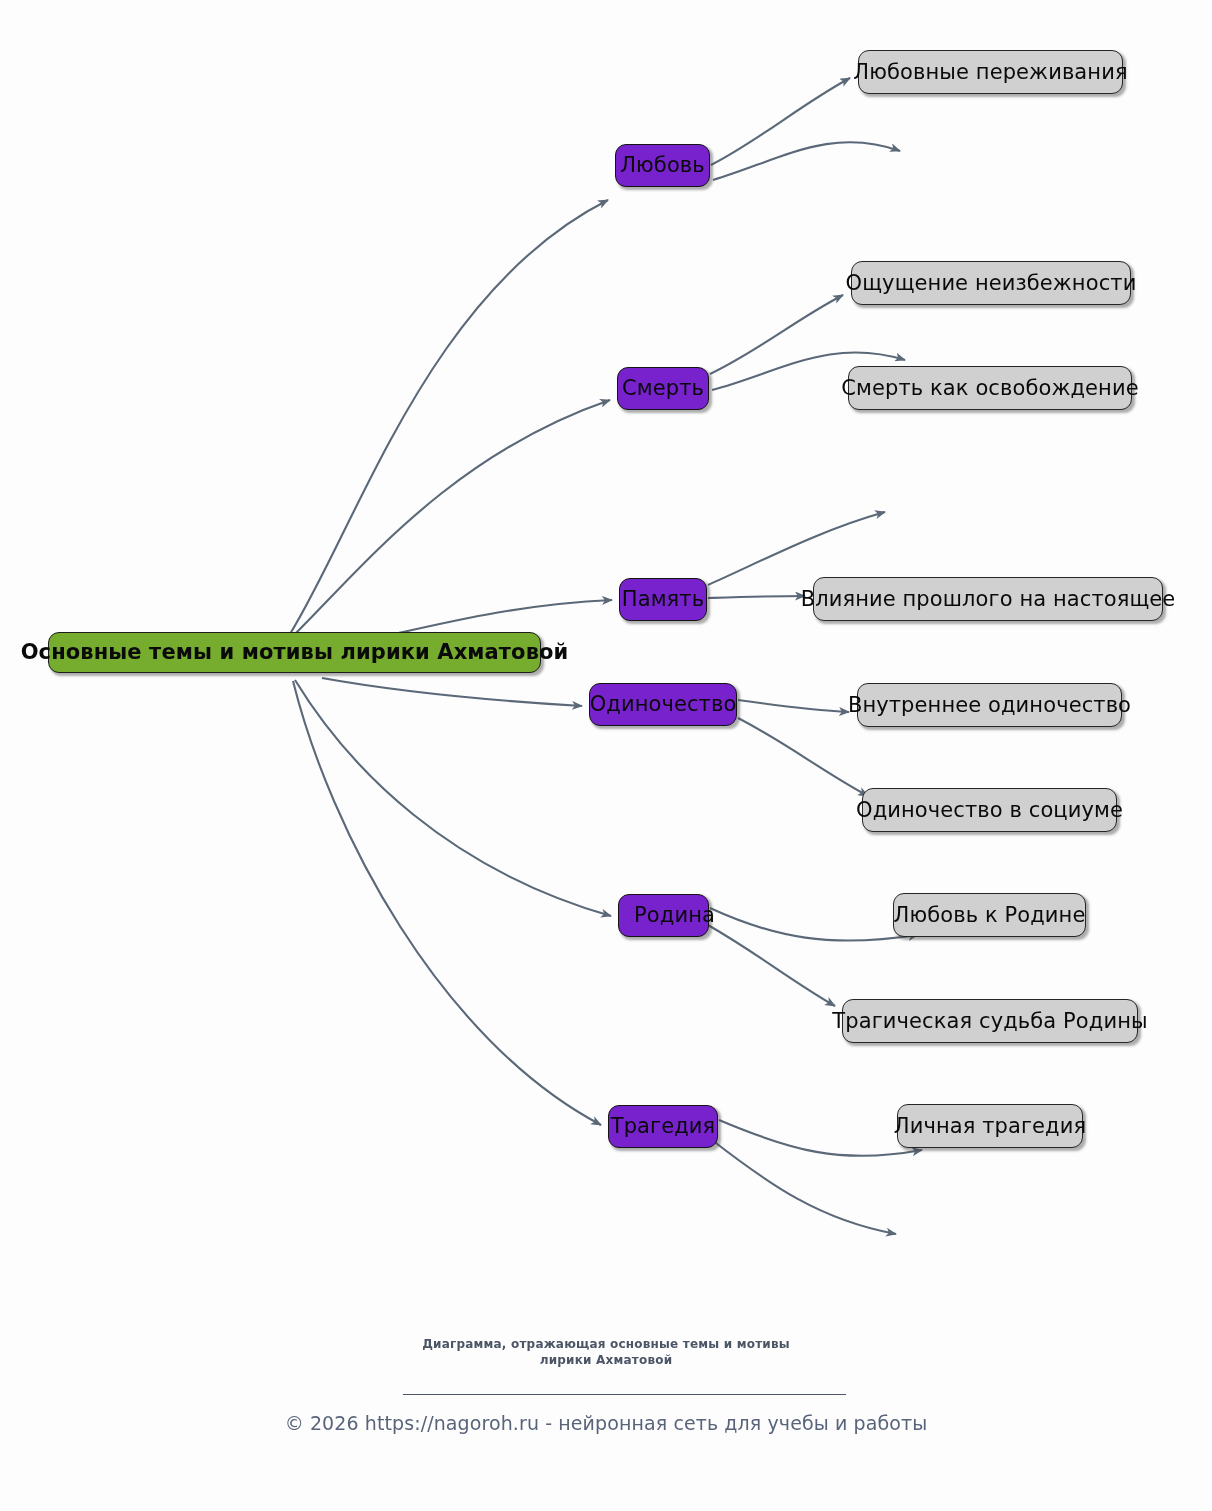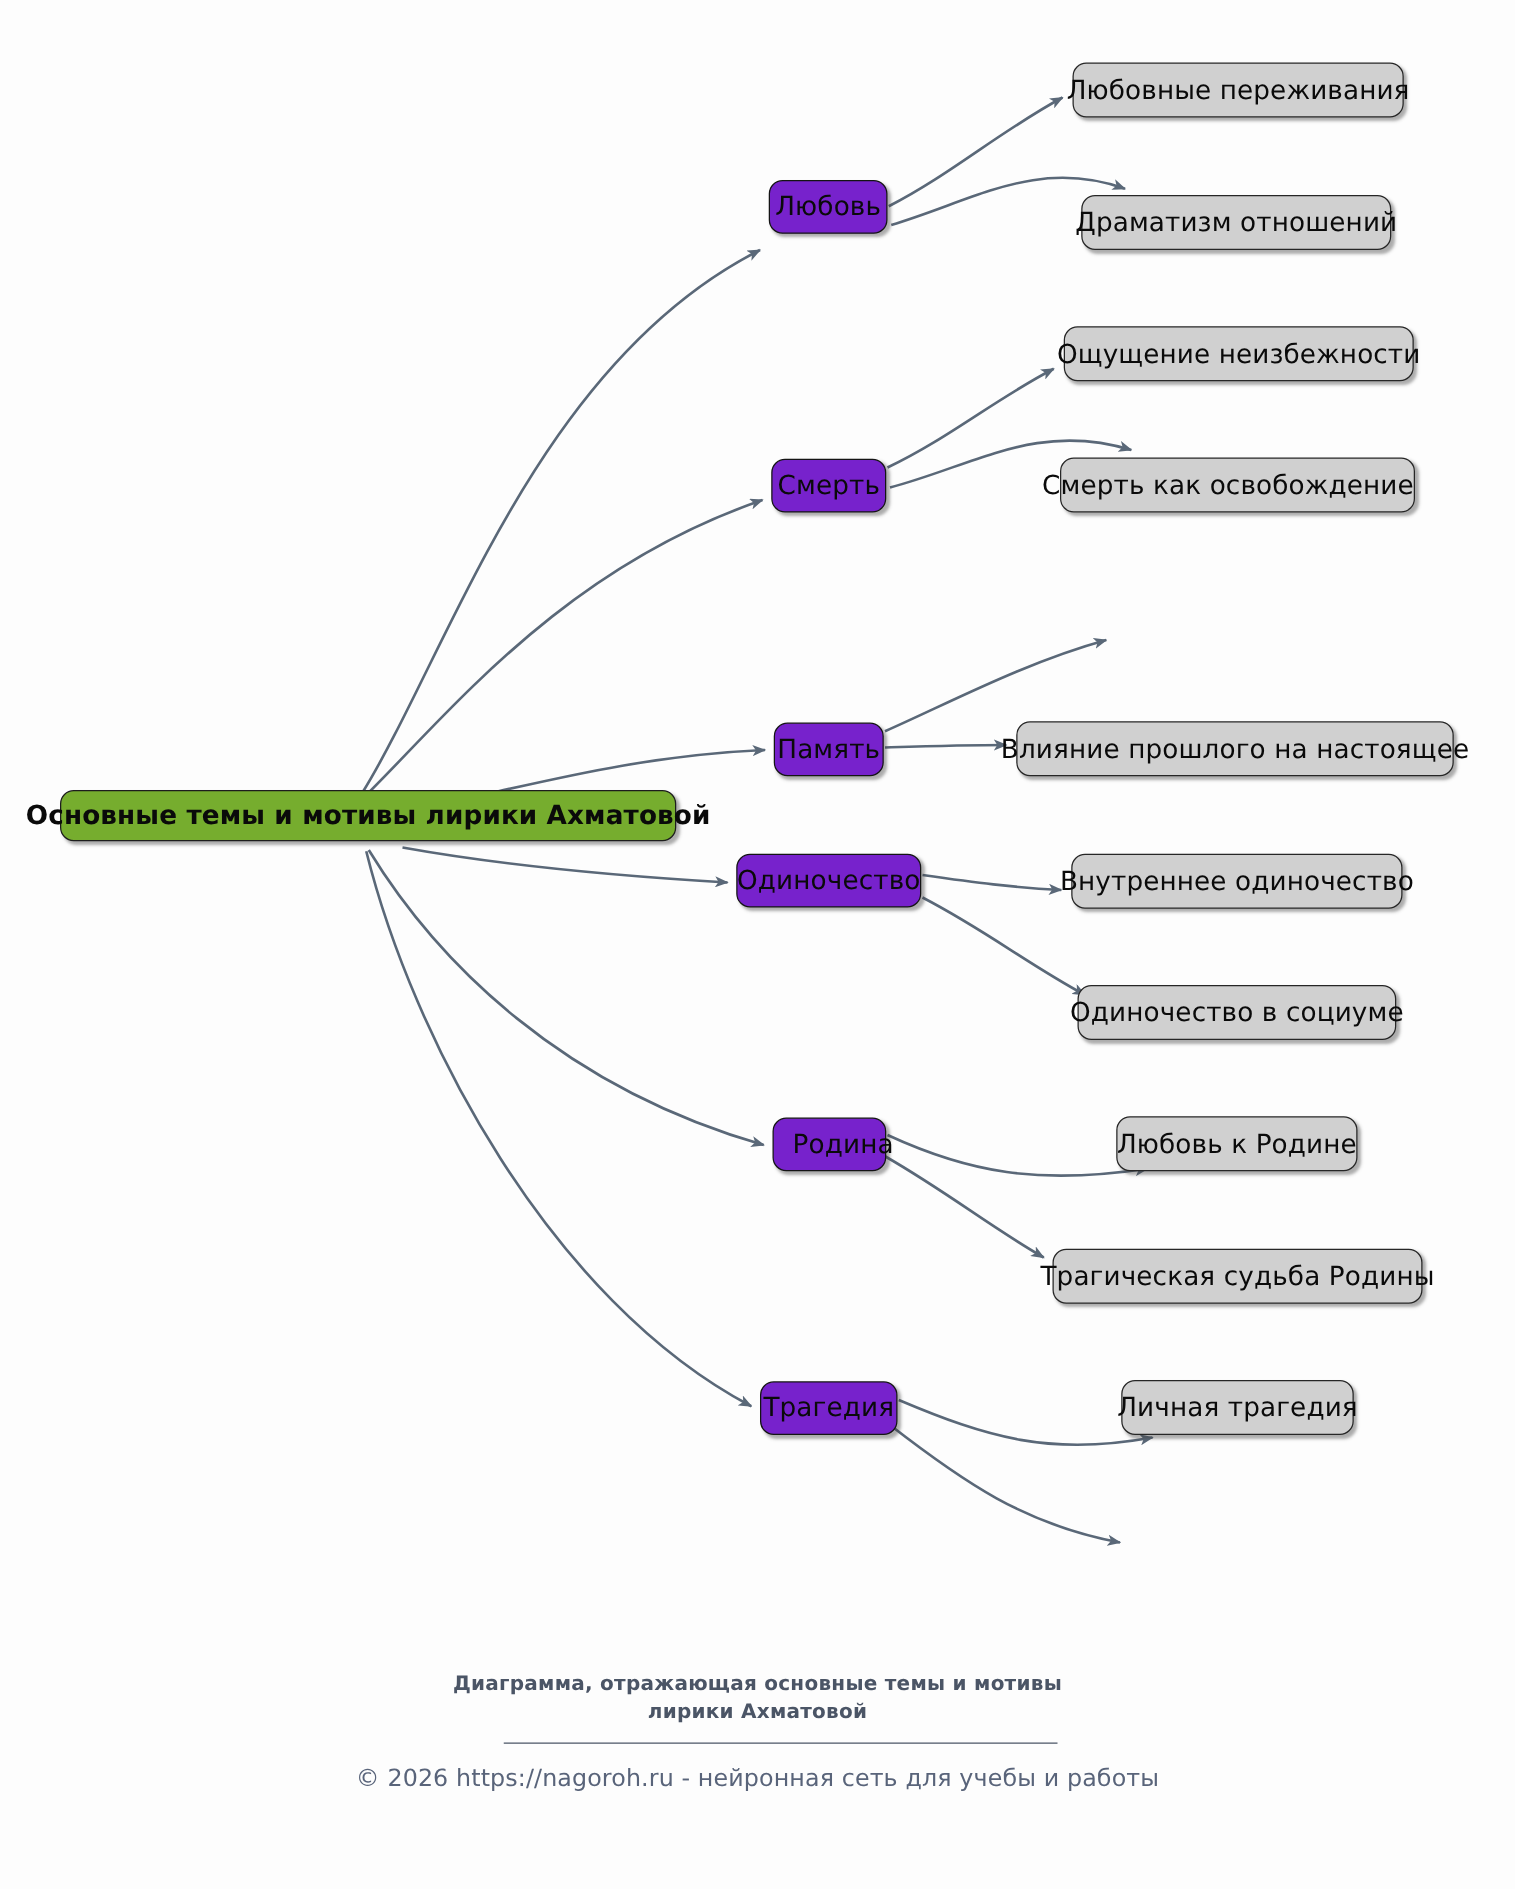--- a/index.html
+++ b/index.html
@@ -55,21 +55,21 @@
   .node-leaf {
     background: #d0d0d0;
     border-color: #262626;
   }
   #caption {
     position: absolute;
     left: 0;
     top: 1336px;
     width: 1212px;
     text-align: center;
-    font-size: 16px;
+    font-size: 12px;
     font-weight: bold;
     color: #4b5566;
     line-height: 1.35;
     letter-spacing: 0.2px;
   }
   #footer-divider {
     position: absolute;
     left: 403px;
     top: 1394px;
     width: 443px;
@@ -130,31 +130,28 @@
   <div class="node node-root" style="left:48px; top:632px; width:493px; height:41px;font-weight:bold;">
     <span>Основные темы и мотивы лирики Ахматовой</span>
   </div>
 
   <div class="node node-branch" style="left:615px; top:144px; width:95px; height:43px;">
     <span>Любовь</span>
   </div>
   <div class="node node-leaf" style="left:858px; top:50px; width:265px; height:44px;">
     <span>Любовные переживания</span>
   </div>
-  <div class="node node-leaf" style="left:865px; top:156px; width:248px; height:44px;">
-    <span>Драматизм отношений</span>
-  </div>
 
   <div class="node node-branch" style="left:617px; top:367px; width:92px; height:43px;">
     <span>Смерть</span>
   </div>
   <div class="node node-leaf" style="left:851px; top:261px; width:280px; height:44px;">
     <span>Ощущение неизбежности</span>
   </div>
-  <div class="node node-leaf" style="left:848px; top:366px; width:284px; height:44px;justify-content:flex-end;">
+  <div class="node node-leaf" style="left:848px; top:366px; width:284px; height:44px;">
     <span>Смерть как освобождение</span>
   </div>
 
   <div class="node node-branch" style="left:619px; top:578px; width:88px; height:43px;">
     <span>Память</span>
   </div>
   <div class="node node-leaf" style="left:813px; top:577px; width:350px; height:44px;">
     <span>Влияние прошлого на настоящее</span>
   </div>
 

